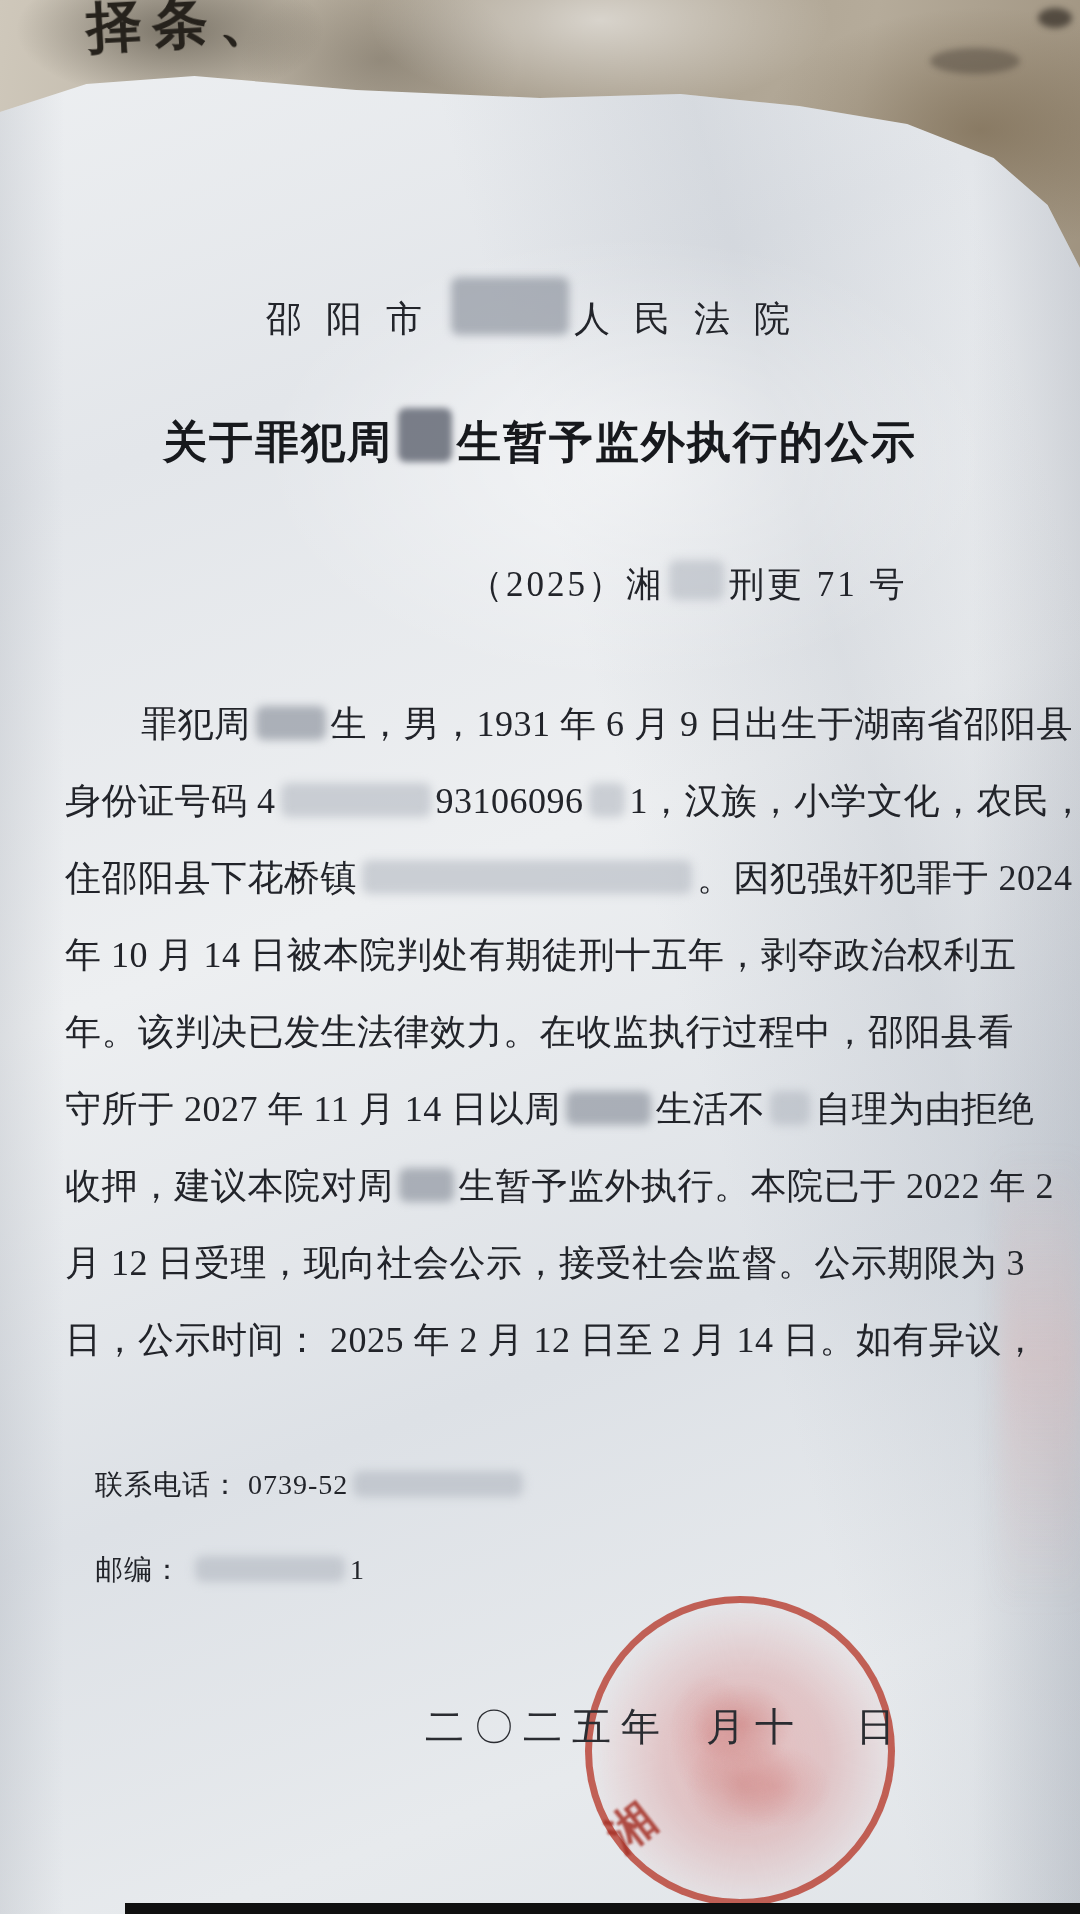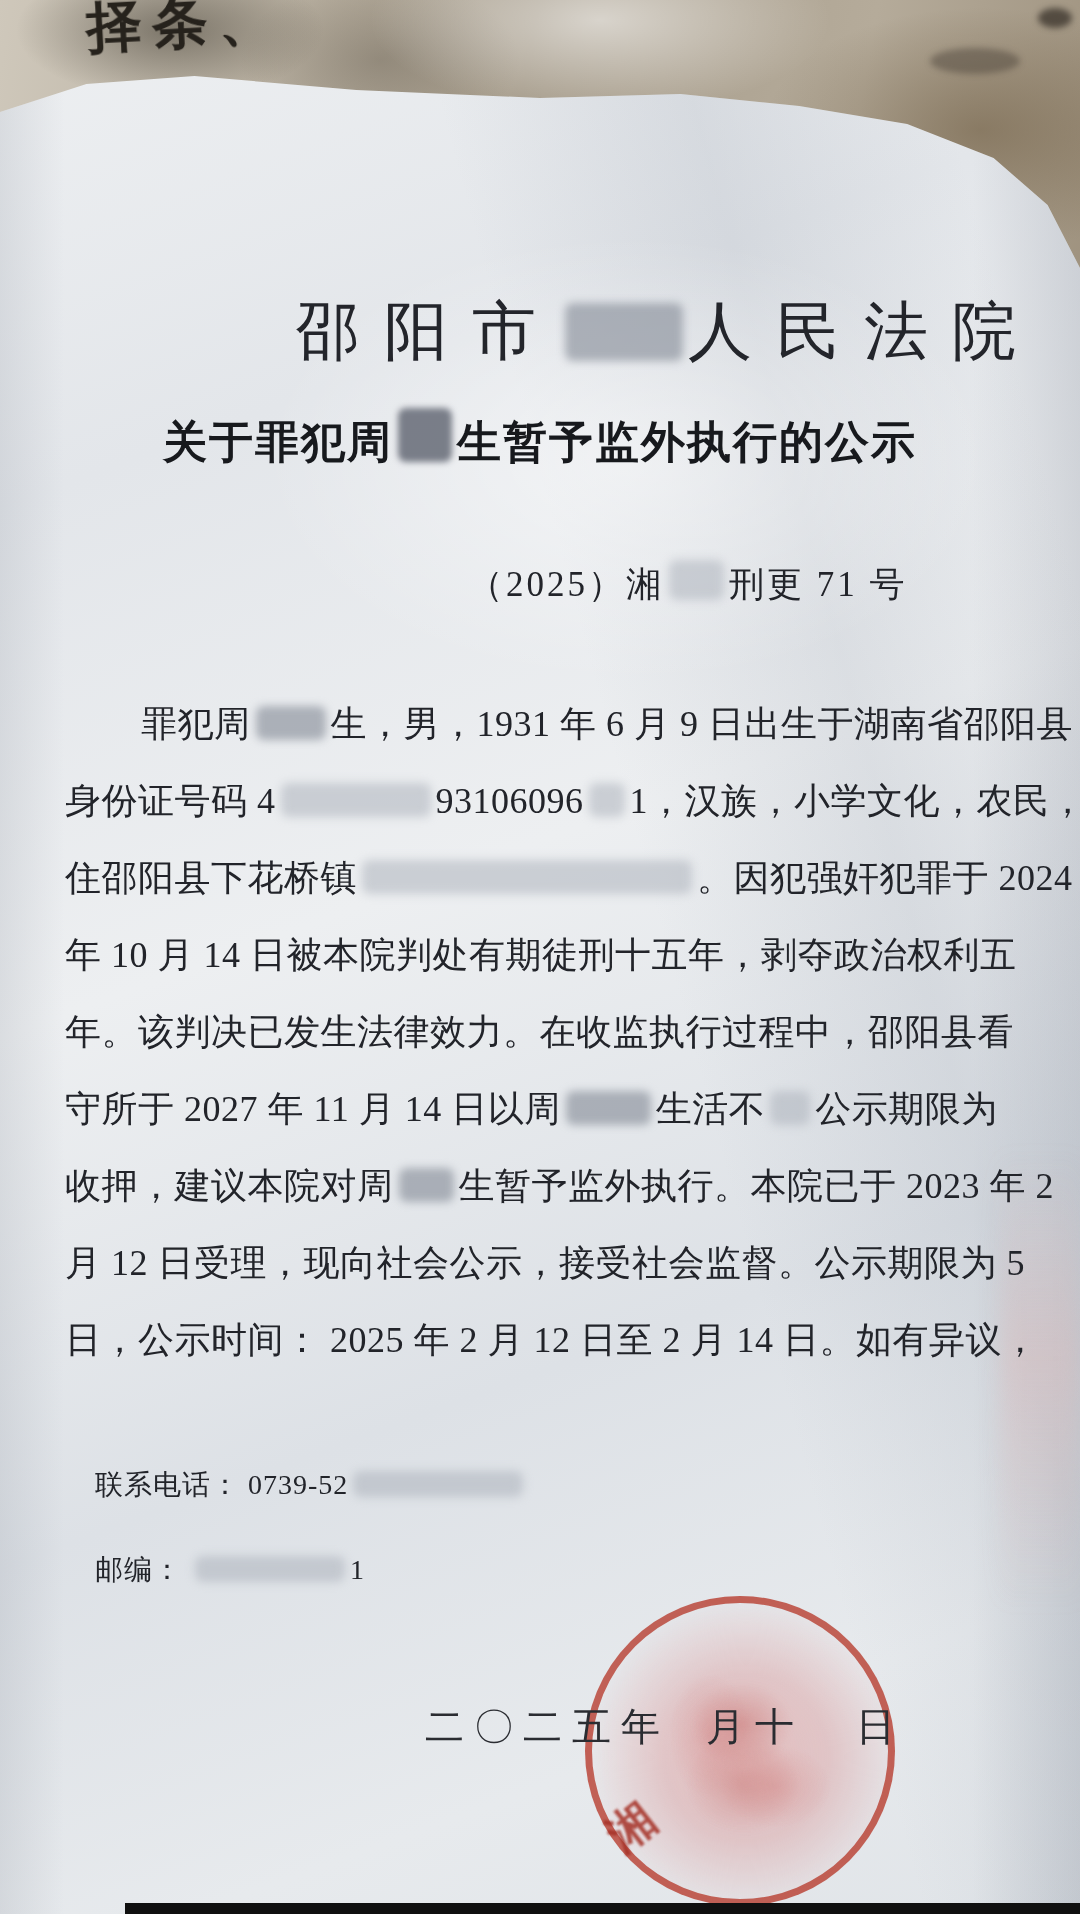--- a/index.html
+++ b/index.html
@@ -31,22 +31,22 @@
       radial-gradient(ellipse 520px 320px at 58% 24%, rgba(255,255,255,.5), transparent 70%),
       linear-gradient(75deg, transparent 58%, rgba(158,166,178,.22) 74%, transparent 90%),
       linear-gradient(to left, rgba(140,146,158,.28), transparent 10%),
       linear-gradient(to right, rgba(150,156,166,.22), transparent 6%);
     clip-path:polygon(0 112px,8% 84px,18% 76px,33% 90px,50% 98px,63% 94px,74% 106px,84% 124px,92% 158px,97% 205px,100% 268px,100% 100%,0% 100%);
   }
   .pink-smear{position:absolute;right:0;top:1150px;width:80px;height:460px;z-index:3;
     background:linear-gradient(to bottom,transparent,rgba(232,176,172,.28) 45%,transparent);
     filter:blur(10px);}
   .content{position:absolute;left:40px;top:0;width:1000px;height:100%;z-index:4;color:#22242a;}
-  .court-title{position:absolute;top:288px;width:100%;text-align:right;
-    font-size:64px;letter-spacing:24px;color:#23252b;white-space:nowrap;}
+  .court-title{position:absolute;top:277px;width:100%;text-align:center;
+    font-size:36px;letter-spacing:24px;color:#23252b;white-space:nowrap;}
   .notice-title{position:absolute;top:408px;width:100%;text-align:center;
     font-size:44px;font-weight:bold;letter-spacing:2px;color:#17191d;white-space:nowrap;}
   .case-number{position:absolute;top:560px;left:428px;font-size:35px;letter-spacing:3px;white-space:nowrap;}
   .doc-body{position:absolute;top:686px;left:25px;width:830px;font-size:36px;}
   .body-line{height:77px;line-height:77px;white-space:nowrap;letter-spacing:.5px;}
   .body-line.indent{padding-left:76px;}
   .contacts{position:absolute;top:1442px;left:55px;font-size:28px;}
   .contact-line{height:85px;line-height:85px;white-space:nowrap;letter-spacing:1px;}
   .date-line{position:absolute;top:1700px;left:425px;font-size:39px;letter-spacing:10px;
     white-space:nowrap;z-index:6;color:#2a2c31;font-family:Liberation Mono, monospace;}
@@ -92,23 +92,23 @@
     <div class="notice-title"><span class="seg">关于罪犯周</span><span class="redact dark" style="width:54px;height:54px;"></span><span class="seg">生暂予监外执行的公示</span></div>
 
     <div class="case-number"><span class="seg">（2025）湘</span><span class="redact light" style="width:55px;height:40px;"></span><span class="seg">刑更 71 号</span></div>
 
     <div class="doc-body" id="body-lines">
         <div class="body-line indent"><span class="seg">罪犯周</span><span class="redact mid" style="width: 70px;"></span><span class="seg">生，男，1931 年 6 月 9 日出生于湖南省邵阳县，</span></div>
         <div class="body-line"><span class="seg">身份证号码 4</span><span class="redact light" style="width: 150px;"></span><span class="seg">93106096</span><span class="redact light" style="width: 36px;"></span><span class="seg">1，汉族，小学文化，农民，</span></div>
         <div class="body-line"><span class="seg">住邵阳县下花桥镇</span><span class="redact light" style="width: 330px;"></span><span class="seg">。因犯强奸犯罪于 2024</span></div>
         <div class="body-line"><span class="seg">年 10 月 14 日被本院判处有期徒刑十五年，剥夺政治权利五</span></div>
         <div class="body-line"><span class="seg">年。该判决已发生法律效力。在收监执行过程中，邵阳县看</span></div>
-        <div class="body-line"><span class="seg">守所于 2027 年 11 月 14 日以周</span><span class="redact mid" style="width: 85px;"></span><span class="seg">生活不</span><span class="redact light" style="width: 40px;"></span><span class="seg">公示期限为</span></div>
-        <div class="body-line"><span class="seg">收押，建议本院对周</span><span class="redact mid" style="width: 55px;"></span><span class="seg">生暂予监外执行。本院已于 2023 年 2</span></div>
-        <div class="body-line"><span class="seg">月 12 日受理，现向社会公示，接受社会监督。公示期限为 5</span></div>
+        <div class="body-line"><span class="seg">守所于 2027 年 11 月 14 日以周</span><span class="redact mid" style="width: 85px;"></span><span class="seg">生活不</span><span class="redact light" style="width: 40px;"></span><span class="seg">自理为由拒绝</span></div>
+        <div class="body-line"><span class="seg">收押，建议本院对周</span><span class="redact mid" style="width: 55px;"></span><span class="seg">生暂予监外执行。本院已于 2022 年 2</span></div>
+        <div class="body-line"><span class="seg">月 12 日受理，现向社会公示，接受社会监督。公示期限为 3</span></div>
         <div class="body-line"><span class="seg">日，公示时间： 2025 年 2 月 12 日至 2 月 14 日。如有异议，</span></div>
       </div>
 
     <div class="contacts" id="contact-lines">
         <div class="contact-line"><span class="seg">联系电话： 0739-52</span><span class="redact light" style="width: 170px;"></span></div>
         <div class="contact-line"><span class="seg">邮编： </span><span class="redact light" style="width: 150px;"></span><span class="seg">1</span></div>
       </div>
 
   </div>
 

